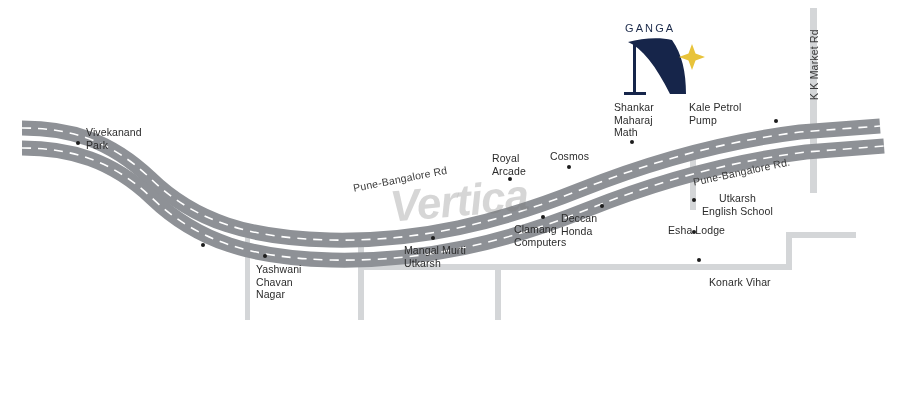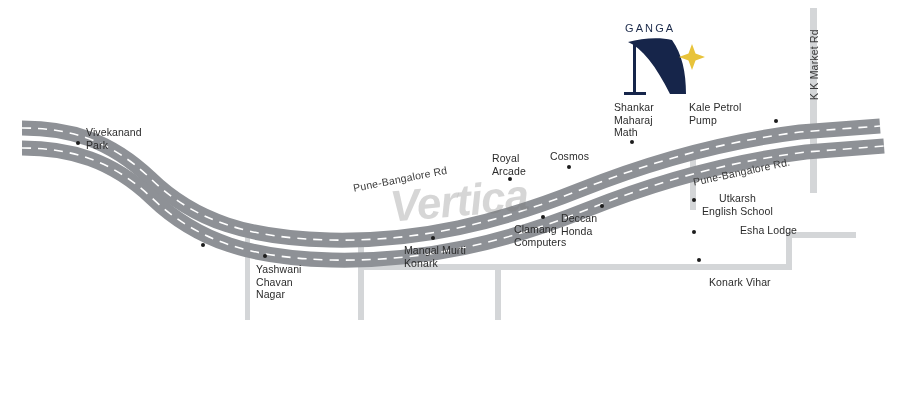--- a/index.html
+++ b/index.html
@@ -159,21 +159,21 @@
 
   <div class="poi-dot" style="left:201px; top:243px;"></div>
 
   <div class="poi-dot" style="left:263px; top:254px;"></div>
   <div class="map-label" style="left:256px; top:263px;">Yashwani
 Chavan
 Nagar</div>
 
   <div class="poi-dot" style="left:431px; top:236px;"></div>
   <div class="map-label" style="left:404px; top:244px;">Mangal Murti
-Konark</div>
+Utkarsh</div>
 
   <div class="poi-dot" style="left:541px; top:215px;"></div>
   <div class="map-label" style="left:514px; top:223px;">Clamang
 Computers</div>
 
   <div class="poi-dot" style="left:508px; top:177px;"></div>
   <div class="map-label" style="left:492px; top:152px;">Royal
 Arcade</div>
 
   <div class="poi-dot" style="left:567px; top:165px;"></div>
@@ -190,18 +190,18 @@
 
   <div class="poi-dot" style="left:774px; top:119px;"></div>
   <div class="map-label" style="left:689px; top:101px;">Kale Petrol
 Pump</div>
 
   <div class="poi-dot" style="left:692px; top:198px;"></div>
   <div class="map-label" style="left:702px; top:192px;text-align:center;">Utkarsh
 English School</div>
 
   <div class="poi-dot" style="left:692px; top:230px;"></div>
-  <div class="map-label" style="left:740px; top:224px;">Esha Lodge</div>
+  <div class="map-label" style="left:668px; top:224px;">Esha Lodge</div>
 
   <div class="poi-dot" style="left:697px; top:258px;"></div>
   <div class="map-label" style="left:709px; top:252px;margin-top:24px;">Konark Vihar</div>
 
 </div>
 
 </body></html>

